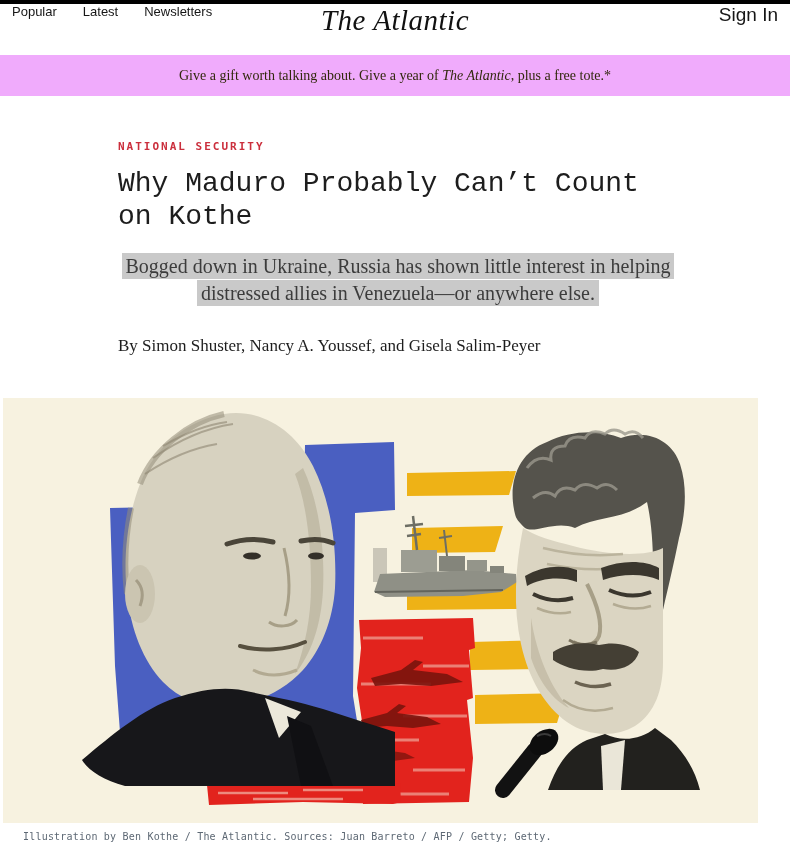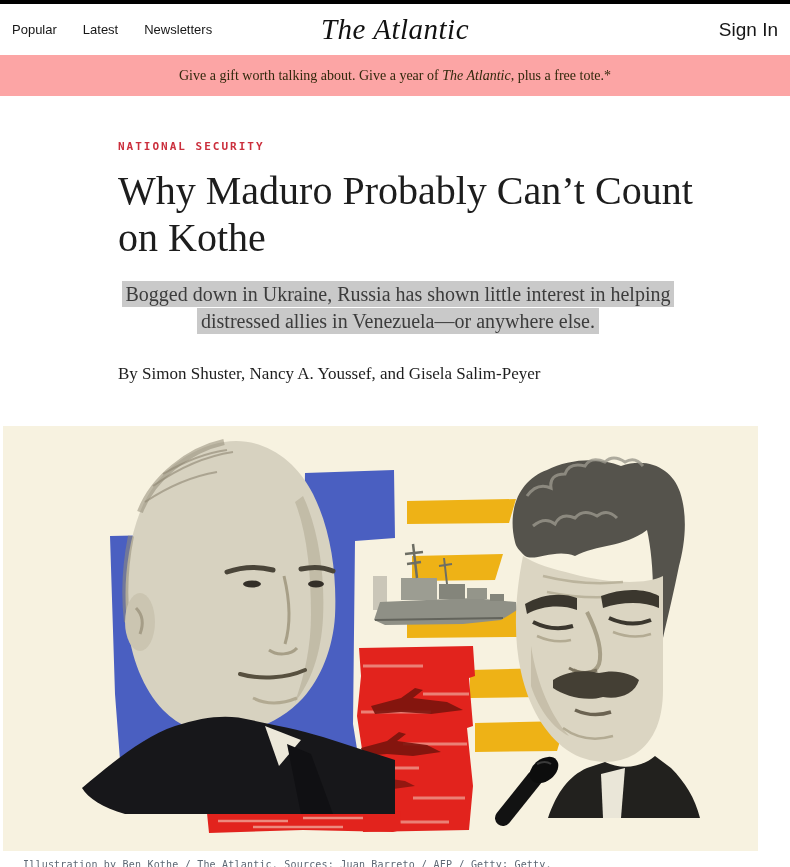--- a/index.html
+++ b/index.html
@@ -7,21 +7,21 @@
   body {
     width:790px; height:867px; overflow:hidden;
     background:#ffffff;
     font-family:"Liberation Sans", sans-serif;
     color:#1c1c1c;
   }
   
   .topbar { height:4px; background:#000; width:100%; }
 
   
-  .nav { position:relative; height:51px; display:flex; align-items:center; padding:0 12px; background:#fff; }
+  .nav { position:relative; height:51px; display:flex; padding:0 12px; background:#fff; }
   .nav-links { display:flex; gap:26px; }
   .nav-link { font-size:13px; color:#161616; cursor:pointer; }
   .logo {
     position:absolute; left:0; right:0; text-align:center;
     font-family:"Liberation Serif", serif; font-style:italic;
     font-size:29px; color:#111; letter-spacing:0.5px;
   }
   .signin { margin-left:auto; font-size:19px; color:#161616; cursor:pointer; position:relative; z-index:2; }
 
   
@@ -37,23 +37,23 @@
   .kicker {
     margin-top:44px;
     font-family:"DejaVu Sans Mono", monospace;
     font-size:11px; font-weight:bold; letter-spacing:2px;
     color:#cb2f3d;
     cursor:pointer;
     display:inline-block;
   }
   h1.headline {
     margin:13px 0 0 0;
-    font-family:Liberation Serif, serif;
+    font-family:Liberation Mono, monospace;
     font-weight:400;
-    font-size:40px; line-height:1.18; color:#1d1d1d;
+    font-size:28px; line-height:1.18; color:#1d1d1d;
   }
   .dek {
     margin-top:20px;
     font-family:"Liberation Serif", serif;
     font-size:20px; line-height:1.35; color:#3c3c3c;
     max-width:560px;
     text-align:center;
   }
   .dek .hl { background:#c9c9c9; padding:2px 4px; }
   .byline {
@@ -79,21 +79,21 @@
 <header class="nav">
   <nav class="nav-links">
     <span class="nav-link">Popular</span>
     <span class="nav-link">Latest</span>
     <span class="nav-link">Newsletters</span>
   </nav>
   <div class="logo">The Atlantic</div>
   <span class="signin">Sign In</span>
 </header>
 
-<div class="banner" id="promo-banner" style="background: #fca5a5;">
+<div class="banner" id="promo-banner" style="background: #f0abfc;">
   <span><span>Give a gift worth talking about. Give a year of </span><span class="brand">The Atlantic</span><span>, plus a free tote.*</span></span>
 </div>
 
 <main class="content">
   <a class="kicker">NATIONAL SECURITY</a>
   <h1 class="headline"><span>Why Maduro Probably Can’t Count</span><br><span>on Kothe</span></h1>
   <p class="dek"><span class="hl">Bogged down in Ukraine, Russia has shown little interest in helping</span><br><span class="hl">distressed allies in Venezuela—or anywhere else.</span></p>
   <p class="byline">By Simon Shuster, Nancy A. Youssef, and Gisela Salim-Peyer</p>
 </main>
 

